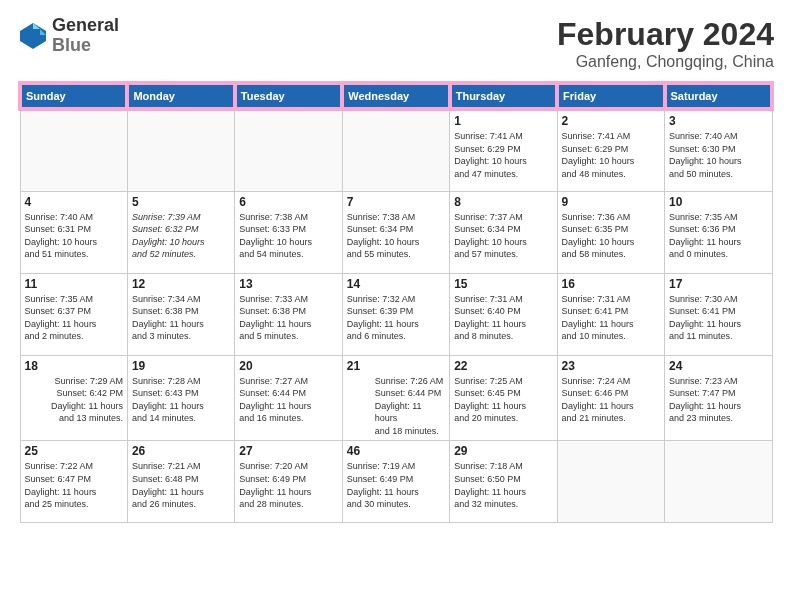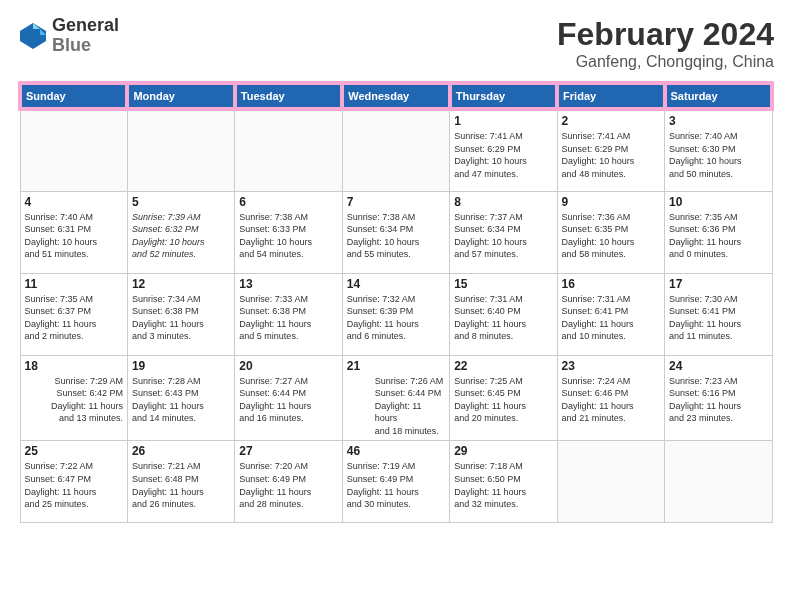--- a/index.html
+++ b/index.html
@@ -298,21 +298,21 @@
           <td>
             <div class="day-num">23</div>
             <div class="day-info" style="white-space: pre-line;">Sunrise: 7:24 AM
 Sunset: 6:46 PM
 Daylight: 11 hours
 and 21 minutes.</div>
           </td>
           <td>
             <div class="day-num">24</div>
             <div class="day-info" style="white-space: pre-line;">Sunrise: 7:23 AM
-Sunset: 6:16 PM
+Sunset: 7:47 PM
 Daylight: 11 hours
 and 23 minutes.</div>
           </td>
         </tr>
         <tr>
           <td>
             <div class="day-num">25</div>
             <div class="day-info" style="white-space: pre-line;">Sunrise: 7:22 AM
 Sunset: 6:47 PM
 Daylight: 11 hours

